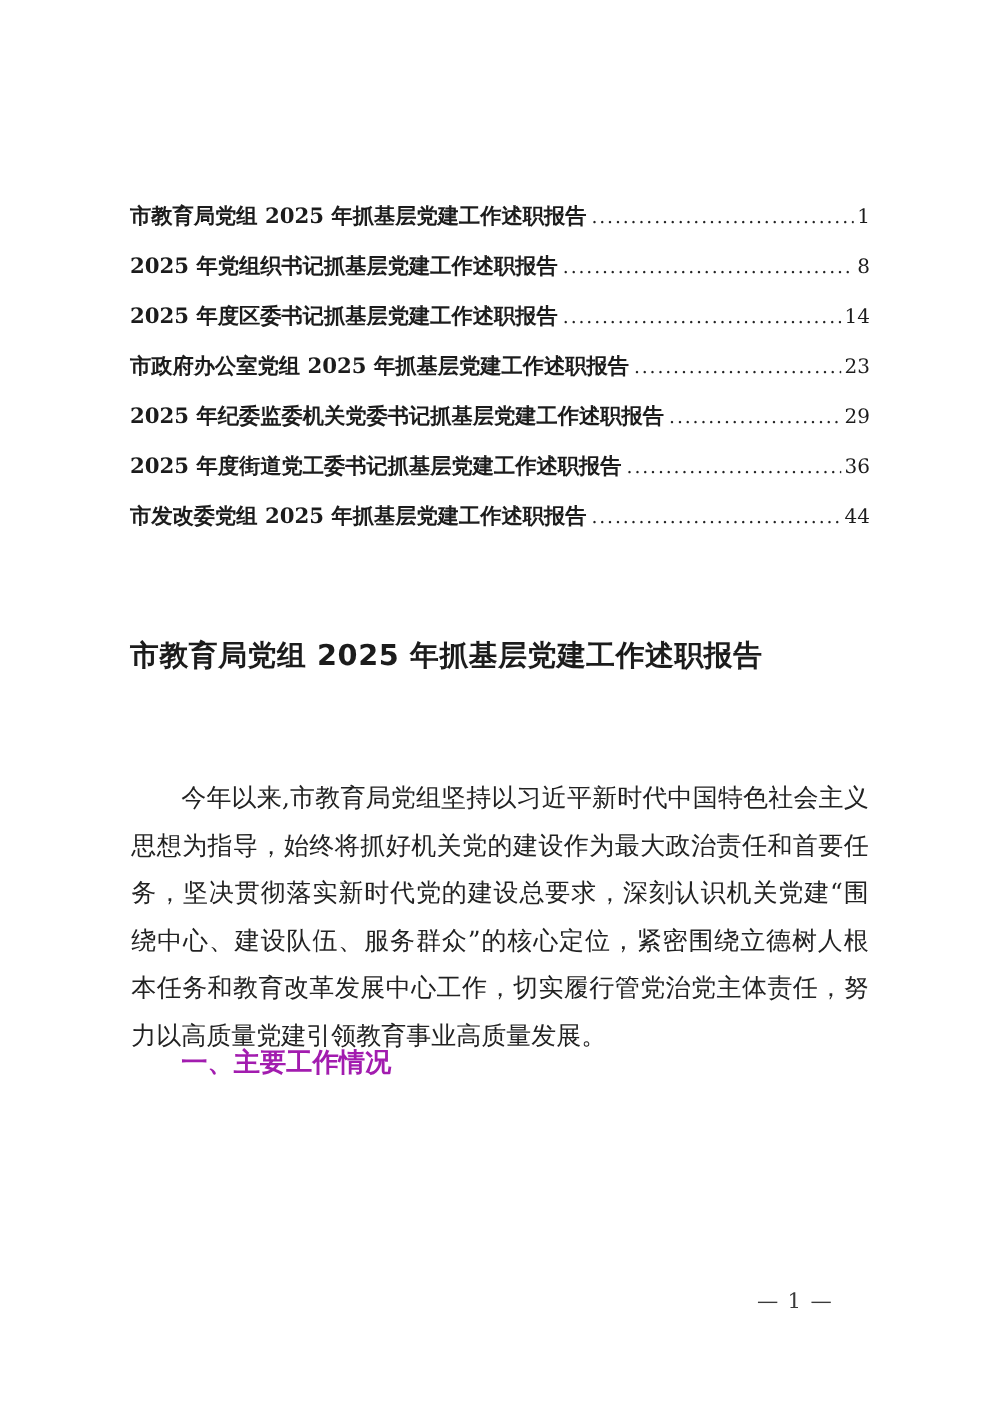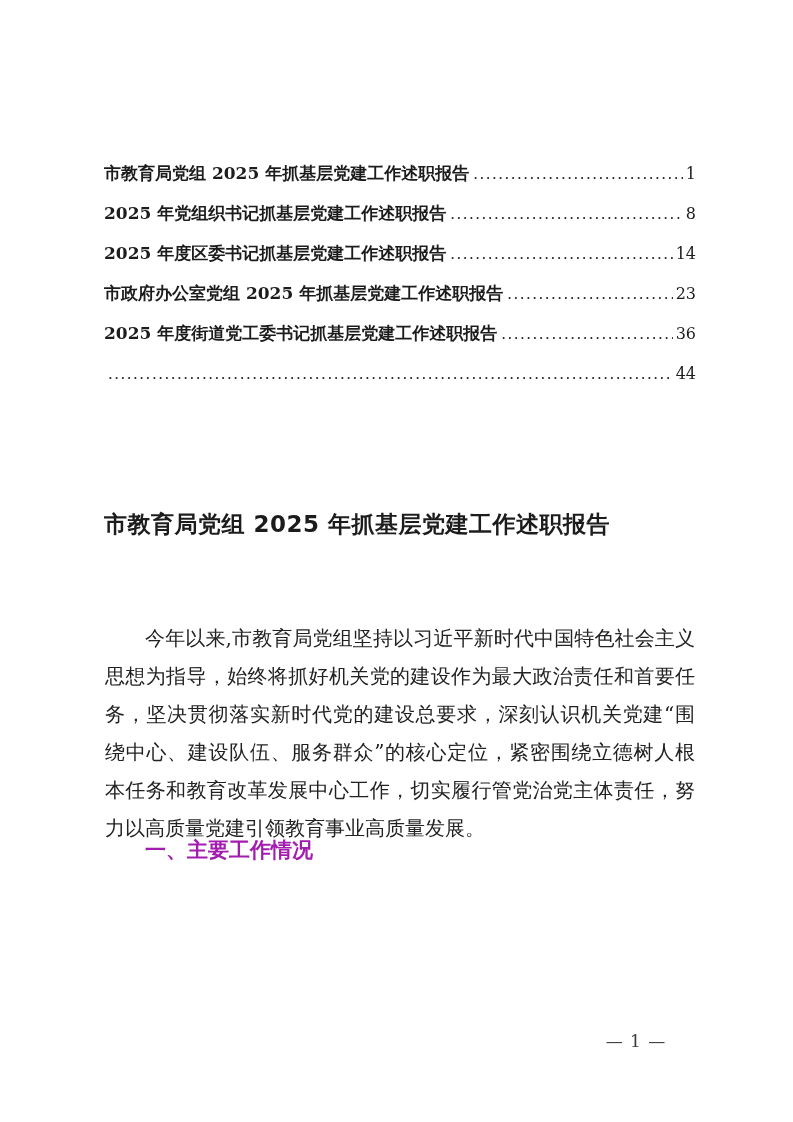--- a/index.html
+++ b/index.html
@@ -122,25 +122,31 @@
       <span class="toc-label">2025 年度区委书记抓基层党建工作述职报告</span>
       <span class="toc-dots"></span>
       <span class="toc-page">14</span>
     </div>
     <div class="toc-entry">
       <span class="toc-label">市政府办公室党组 2025 年抓基层党建工作述职报告</span>
       <span class="toc-dots"></span>
       <span class="toc-page">23</span>
     </div>
     <div class="toc-entry">
+      <span class="toc-label">2025 年纪委监委机关党委书记抓基层党建工作述职报告</span>
+      <span class="toc-dots"></span>
+      <span class="toc-page">29</span>
+    </div>
+    <div class="toc-entry">
       <span class="toc-label">2025 年度街道党工委书记抓基层党建工作述职报告</span>
       <span class="toc-dots"></span>
       <span class="toc-page">36</span>
     </div>
     <div class="toc-entry">
+      <span class="toc-label">市发改委党组 2025 年抓基层党建工作述职报告</span>
       <span class="toc-dots"></span>
       <span class="toc-page">44</span>
     </div>
   </div>
 
   <h1 class="doc-title">市教育局党组 2025 年抓基层党建工作述职报告</h1>
 
   <p class="para para-indent" id="para-intro">今年以来,市教育局党组坚持以习近平新时代中国特色社会主义思想为指导，始终将抓好机关党的建设作为最大政治责任和首要任务，坚决贯彻落实新时代党的建设总要求，深刻认识机关党建“围绕中心、建设队伍、服务群众”的核心定位，紧密围绕立德树人根本任务和教育改革发展中心工作，切实履行管党治党主体责任，努力以高质量党建引领教育事业高质量发展。</p>
 
   <h2 class="section-heading">一、主要工作情况</h2>

